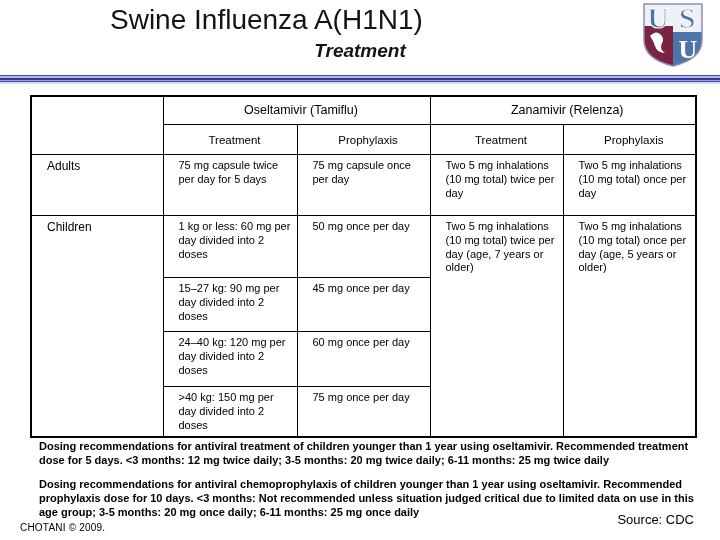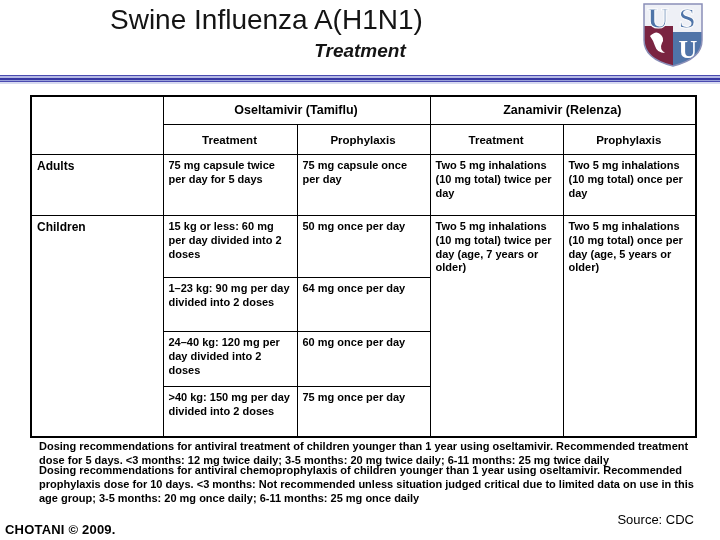--- a/index.html
+++ b/index.html
@@ -25,41 +25,41 @@
       #9aa0d8 56%, #9aa0d8 68%,
       #4a4ab0 68%, #4a4ab0 84%,
       #d8daf0 84%, #d8daf0 100%);
   }
   .logo { position:absolute; top:2px; right:16px; width:62px; height:66px; }
   .dose-table {
     position:absolute; top:95px; left:30px; width:665px;
     border-collapse:collapse; table-layout:fixed; border:2px solid #000;
   }
   .dose-table th, .dose-table td {
-    border:1px solid #000; padding:4px 6px 3px 5px;
-    font-size:11px; font-weight:bold; line-height:1.25;
+    border:1px solid #000; padding:4px 6px 3px 15px;
+    font-size:11px; font-weight:normal; line-height:1.25;
     vertical-align:top; text-align:left; overflow:hidden;
   }
   .dose-table .group-th { text-align:center; vertical-align:middle; font-size:12.5px; height:20px; }
   .dose-table .sub-th { text-align:center; vertical-align:middle; font-size:11.5px; height:22px; }
   .dose-table .row-label { font-size:12px; vertical-align:top; }
   .r-adults   { height:61px; }
   .r-band0    { height:62px; }
   .r-band1    { height:54px; }
   .r-band2    { height:55px; }
   .r-band3    { height:50px; }
   .footnote {
     position:absolute; left:30px; width:666px;
     font-size:11px; font-weight:bold; line-height:1.28; color:#000;margin-left:9px;
   }
   .footnote-1 { top:439px; }
-  .footnote-2 { top:463px; }
+  .footnote-2 { top:477px; }
   .credit {
-    position:absolute; left:5px; top:522px;
-    font-size:13px; font-weight:bold; letter-spacing:0.2px;
+    position:absolute; left:20px; top:522px;
+    font-size:10px; font-weight:normal; letter-spacing:0.2px;
   }
   .source {
     position:absolute; right:26px; top:512px;
     font-size:13px; font-weight:normal;
   }
 </style>
 </head>
 <body>
 
 <div class="slide">
@@ -111,28 +111,28 @@
       </tr>
       <tr class="r-adults">
         <td class="row-label">Adults</td>
         <td>75 mg capsule twice per day for 5 days</td>
         <td>75 mg capsule once per day</td>
         <td>Two 5 mg inhalations (10 mg total) twice per day</td>
         <td>Two 5 mg inhalations (10 mg total) once per day</td>
       </tr>
       <tr class="r-band0">
         <td class="row-label" rowspan="4">Children</td>
-        <td>15 kg or less: 60 mg per day divided into 2 doses</td>
+        <td>1 kg or less: 60 mg per day divided into 2 doses</td>
         <td>50 mg once per day</td>
         <td rowspan="4">Two 5 mg inhalations (10 mg total) twice per day (age, 7 years or older)</td>
         <td rowspan="4">Two 5 mg inhalations (10 mg total) once per day (age, 5 years or older)</td>
       </tr>
       <tr class="r-band1">
-        <td>1–23 kg: 90 mg per day divided into 2 doses</td>
-        <td>64 mg once per day</td>
+        <td>15–27 kg: 90 mg per day divided into 2 doses</td>
+        <td>45 mg once per day</td>
       </tr>
       <tr class="r-band2">
         <td>24–40 kg: 120 mg per day divided into 2 doses</td>
         <td>60 mg once per day</td>
       </tr>
       <tr class="r-band3">
         <td>&gt;40 kg: 150 mg per day divided into 2 doses</td>
         <td>75 mg once per day</td>
       </tr>
     </tbody>

